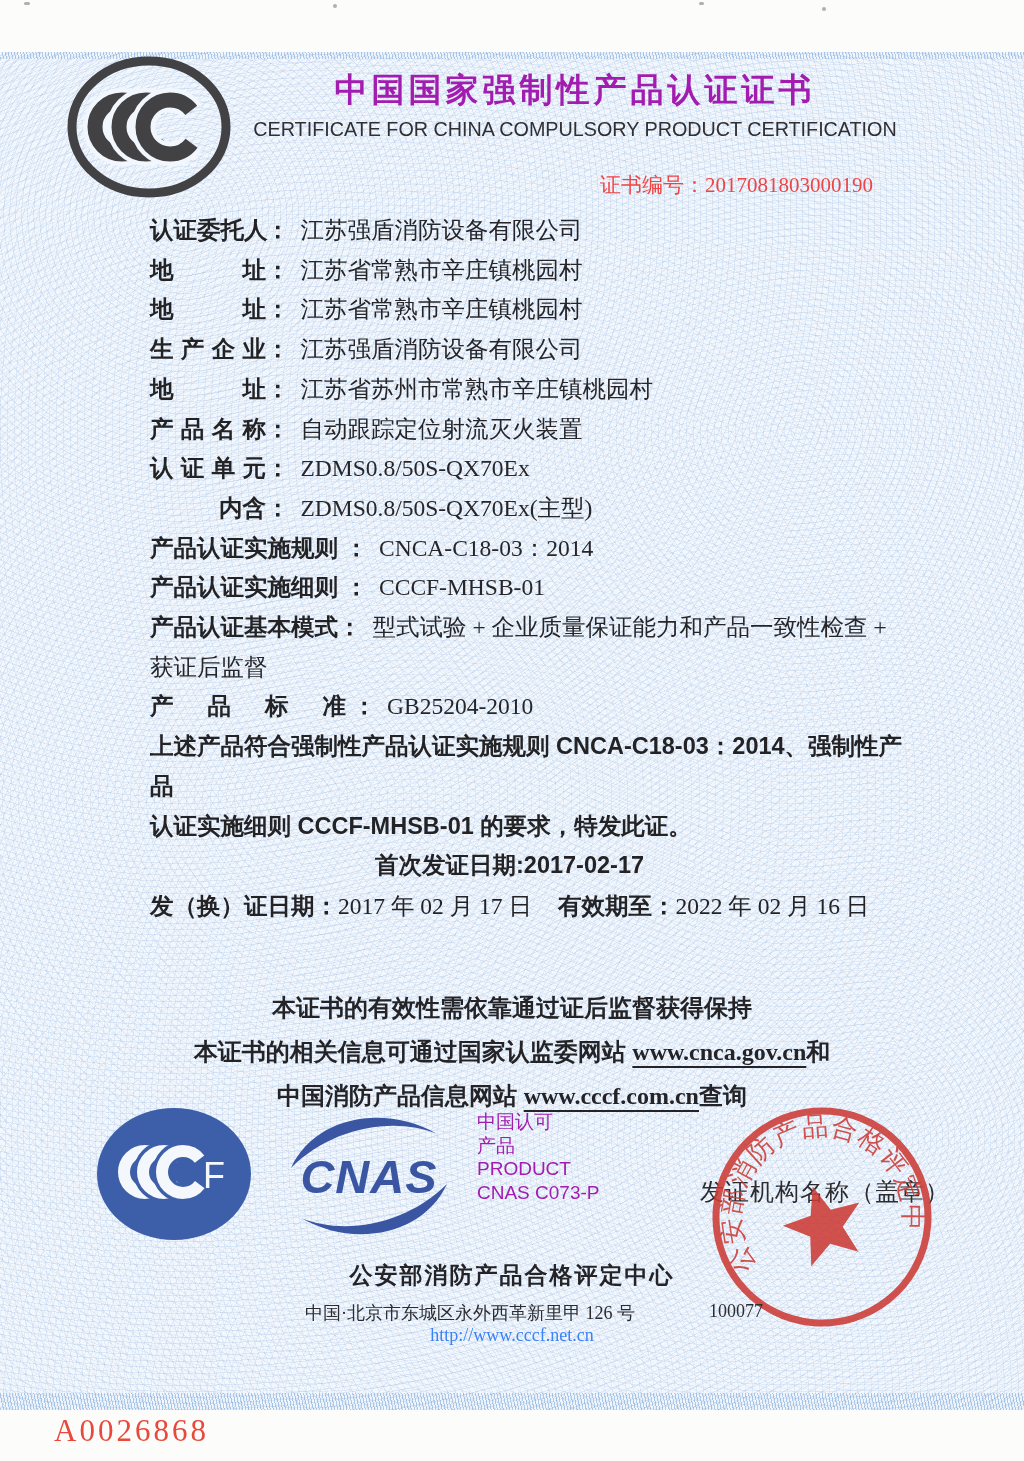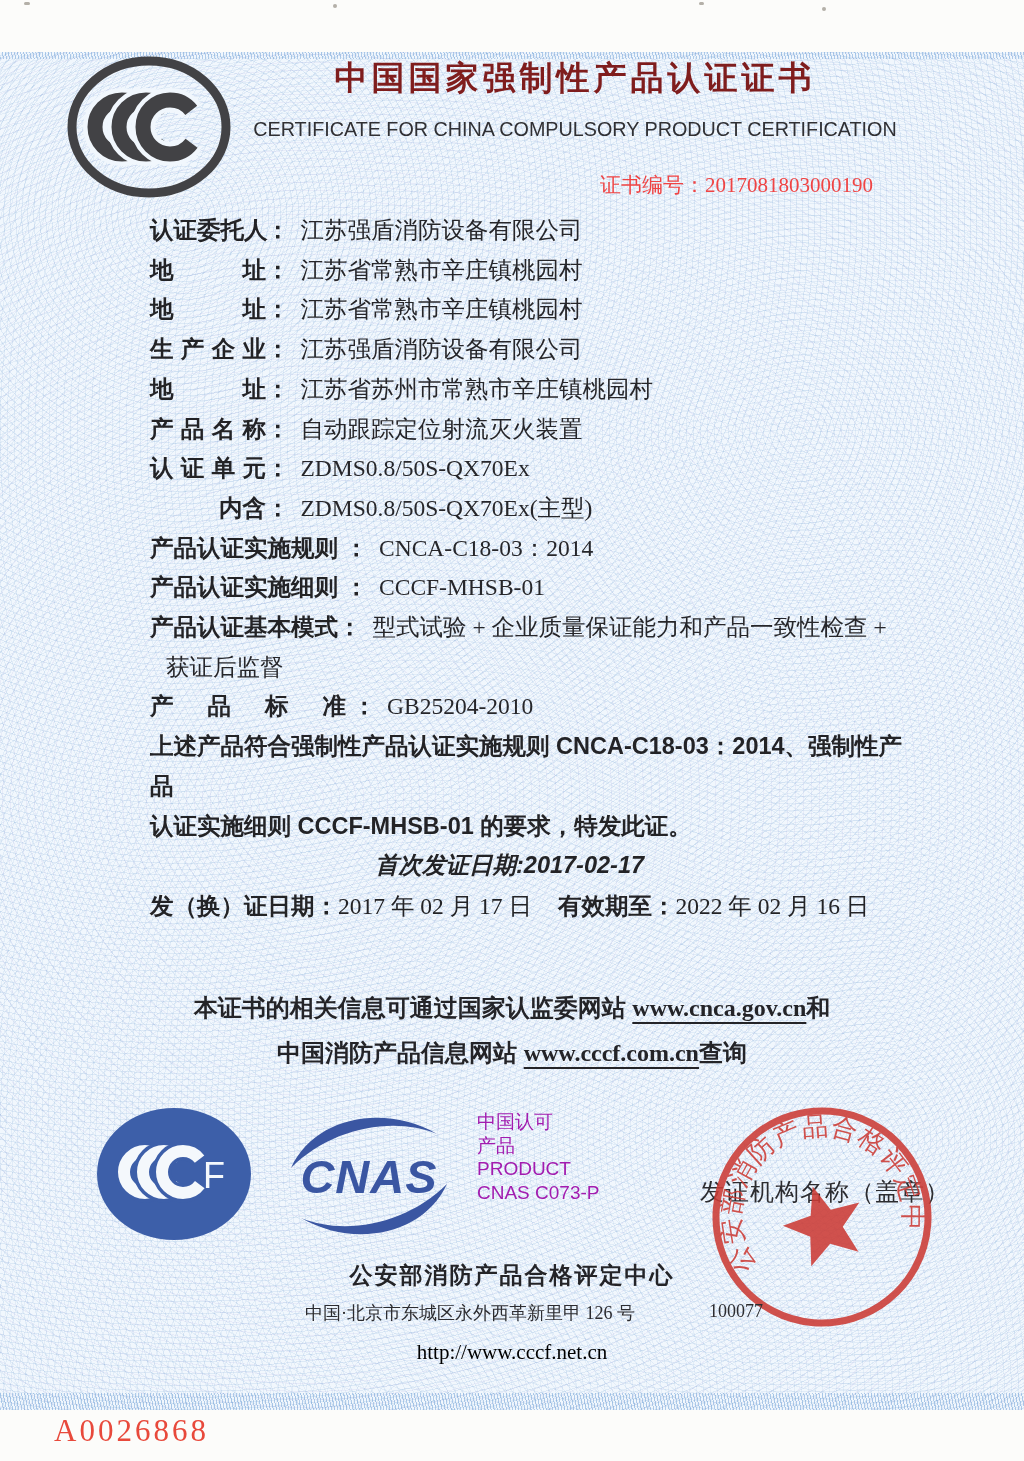--- a/index.html
+++ b/index.html
@@ -15,38 +15,38 @@
       repeating-radial-gradient(circle at 30% 55%, rgba(150,140,214,.11) 0 1px, rgba(0,0,0,0) 1px 8px),
       repeating-radial-gradient(circle at 85% 80%, rgba(126,168,214,.14) 0 1px, rgba(0,0,0,0) 1px 6px),
       repeating-radial-gradient(circle at 40% 100%, rgba(126,168,214,.13) 0 1px, rgba(0,0,0,0) 1px 7px);}
   .paper::before,.paper::after{content:"";position:absolute;left:0;width:100%;
       background:repeating-linear-gradient(78deg, rgba(95,150,210,.45) 0 1px, rgba(0,0,0,0) 1px 3px);}
   .paper::before{top:0;height:7px;}
   .paper::after{bottom:0;height:17px;}
 
   
   .ccc-logo{position:absolute;left:62px;top:51px;}
-  .title-cn{position:absolute;left:240px;top:56px;width:670px;text-align:center;
-            font-size:33px;font-weight:700;letter-spacing:4px;color:#7f1d1d;}
+  .title-cn{position:absolute;left:240px;top:68px;width:670px;text-align:center;
+            font-size:33px;font-weight:700;letter-spacing:4px;color:#a21caf;}
   .title-en{position:absolute;left:180px;top:117px;width:790px;text-align:center;
             font-size:21px;color:#303034;transform:scaleX(.94);}
   .cert-no{position:absolute;left:600px;top:171px;font-size:21px;font-family:"Liberation Serif",serif;color:#ef4444;}
 
   
   .body-block{position:absolute;left:150px;top:211px;width:762px;}
   .frow{line-height:39.7px;font-size:23.5px;white-space:nowrap;}
   .flabel{font-weight:700;}
   .w5 .flabel{display:inline-block;width:116px;text-align:justify;text-align-last:justify;}
   .indent .flabel{display:inline-block;width:116px;text-align:right;}
   .spread .flabel{display:inline-block;width:196px;text-align:justify;text-align-last:justify;}
   .fcolon{font-weight:700;white-space:pre;}
   .fvalue{font-family:"Liberation Serif",serif;margin-left:11px;color:#26262a;}
-  .cont .fvalue{margin-left:16px;}
+  .cont .fvalue{margin-left:0;}
   .stmt{font-weight:700;line-height:39.7px;font-size:23.5px;}
-  .first-issue{font-weight:700;margin-left:225px;line-height:39.7px;font-size:23.5px;font-style:italic;}
+  .first-issue{font-weight:700;margin-left:225px;line-height:39.7px;font-size:23.5px;}
   .issue-row{line-height:41px;font-size:23.5px;white-space:nowrap;}
   .issue-row .lbl{font-weight:700;}
   .issue-row .val{font-family:"Liberation Serif",serif;}
   .issue-row .lbl2{margin-left:26px;}
 
   
   .notes{position:absolute;left:0;top:986px;width:1024px;text-align:center;
          font-size:24px;font-weight:600;line-height:43.5px;color:#242428;}
   .url{font-family:"Liberation Serif",serif;text-decoration:underline;text-underline-offset:6px;}
 
@@ -55,21 +55,21 @@
   .cnas-logo{position:absolute;left:281px;top:1100px;}
   .accr{position:absolute;left:477px;top:1110px;font-size:19px;line-height:23.5px;color:#a21caf;}
   .issuer-label{position:absolute;left:700px;top:1176px;font-size:24px;letter-spacing:1px;color:#2c2c30;}
   .stamp{position:absolute;left:706px;top:1101px;opacity:.88;}
 
   
   .footer{position:absolute;left:0;top:1260px;width:1024px;text-align:center;}
   .footer-org{font-size:23px;font-weight:700;letter-spacing:2px;color:#242428;}
   .footer-addr{margin-top:10px;font-size:18px;font-family:"Liberation Serif",serif;color:#2c2c30;
                display:flex;justify-content:center;gap:74px;transform:translateX(22px);}
-  .footer-web{margin-top:15px;font-size:21px;font-family:"Liberation Serif",serif;color:#000000;}
+  .footer-web{margin-top:0;font-size:18px;font-family:"Liberation Serif",serif;color:#3b82f6;}
 
   .serial{position:absolute;left:54px;top:1413px;font-size:31px;letter-spacing:3px;
           font-family:"Liberation Serif",serif;color:#e8493b;}
 </style>
 </head>
 <body>
 
 <div class="page">
 
   <div class="speck" style="left:24px;top:2px;width:6px;height:3px;"></div>
@@ -113,20 +113,21 @@
       </div>
     <div class="stmt">上述产品符合强制性产品认证实施规则 CNCA-C18-03：2014、强制性产品</div>
     <div class="stmt">认证实施细则 CCCF-MHSB-01 的要求，特发此证。</div>
     <div class="first-issue">首次发证日期:2017-02-17</div>
     <div class="issue-row">
       <span class="lbl">发（换）证日期：</span><span class="val">2017 年 02 月 17 日</span><span class="lbl lbl2">有效期至：</span><span class="val">2022 年 02 月 16 日</span>
     </div>
   </div>
 
   <div class="notes">
+    <div><span>本证书的有效性需依靠通过证后监督获得保持</span></div>
     <div><span>本证书的相关信息可通过国家认监委网站 </span><span class="url">www.cnca.gov.cn</span><span>和</span></div>
     <div><span>中国消防产品信息网站 </span><span class="url">www.cccf.com.cn</span><span>查询</span></div>
   </div>
 
   <svg class="cccf-logo" width="158" height="137" viewBox="0 0 158 137">
     <ellipse cx="79" cy="68" rx="77" ry="66" fill="#3d5fa9"></ellipse>
     <g fill="none">
       <circle cx="50" cy="66" r="21" stroke="#3d5fa9" stroke-width="19" pathLength="360" stroke-dasharray="285 75" stroke-dashoffset="-37"></circle>
       <circle cx="50" cy="66" r="21" stroke="#f4f8fc" stroke-width="12" pathLength="360" stroke-dasharray="285 75" stroke-dashoffset="-37"></circle>
       <circle cx="69" cy="66" r="21" stroke="#3d5fa9" stroke-width="19" pathLength="360" stroke-dasharray="285 75" stroke-dashoffset="-37"></circle>

